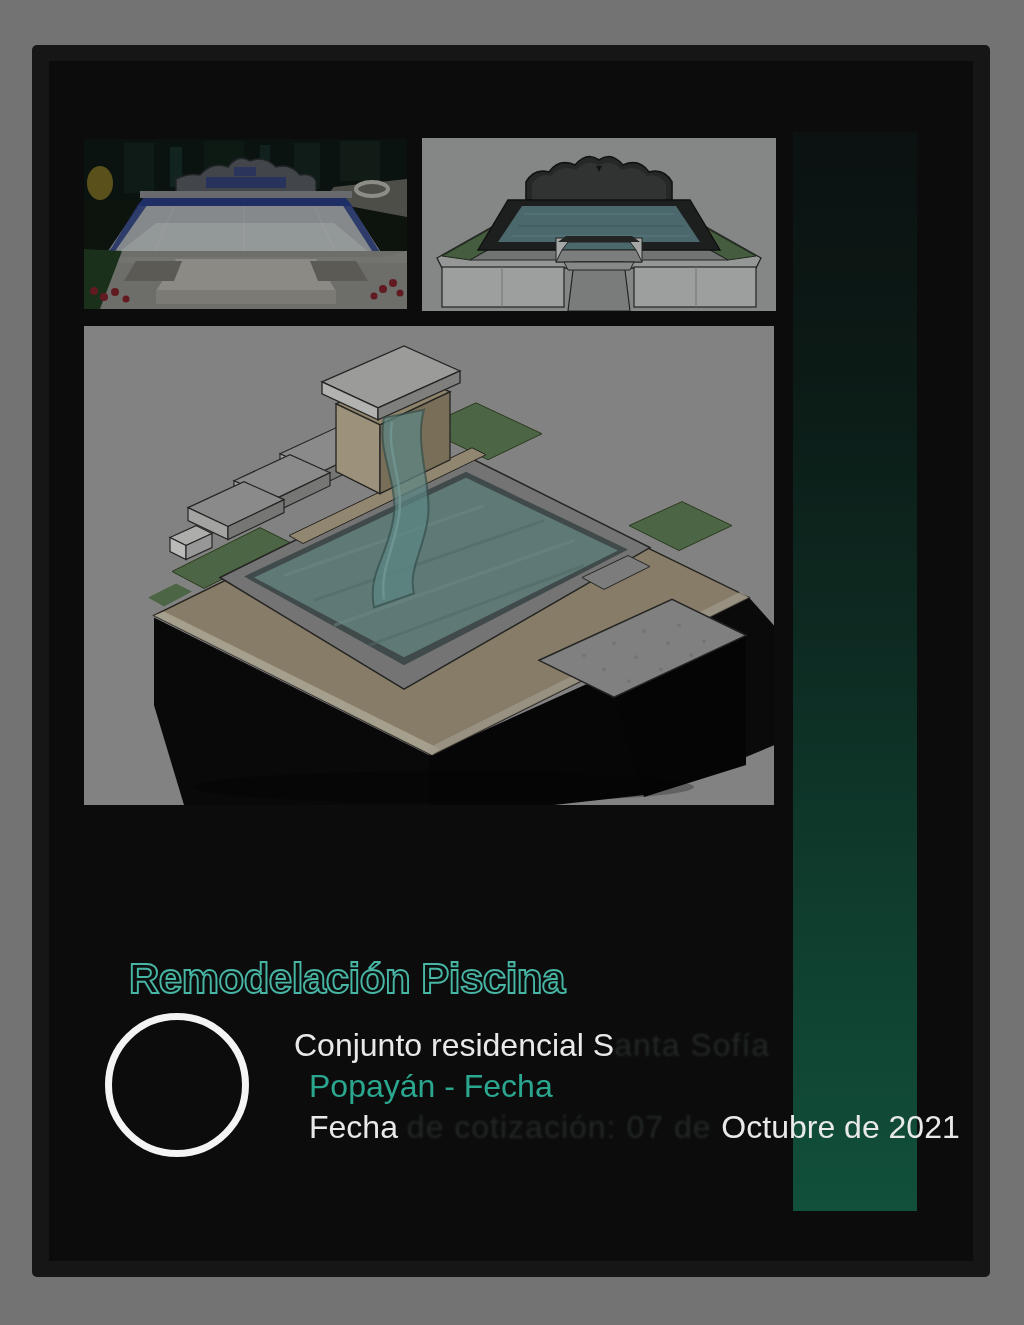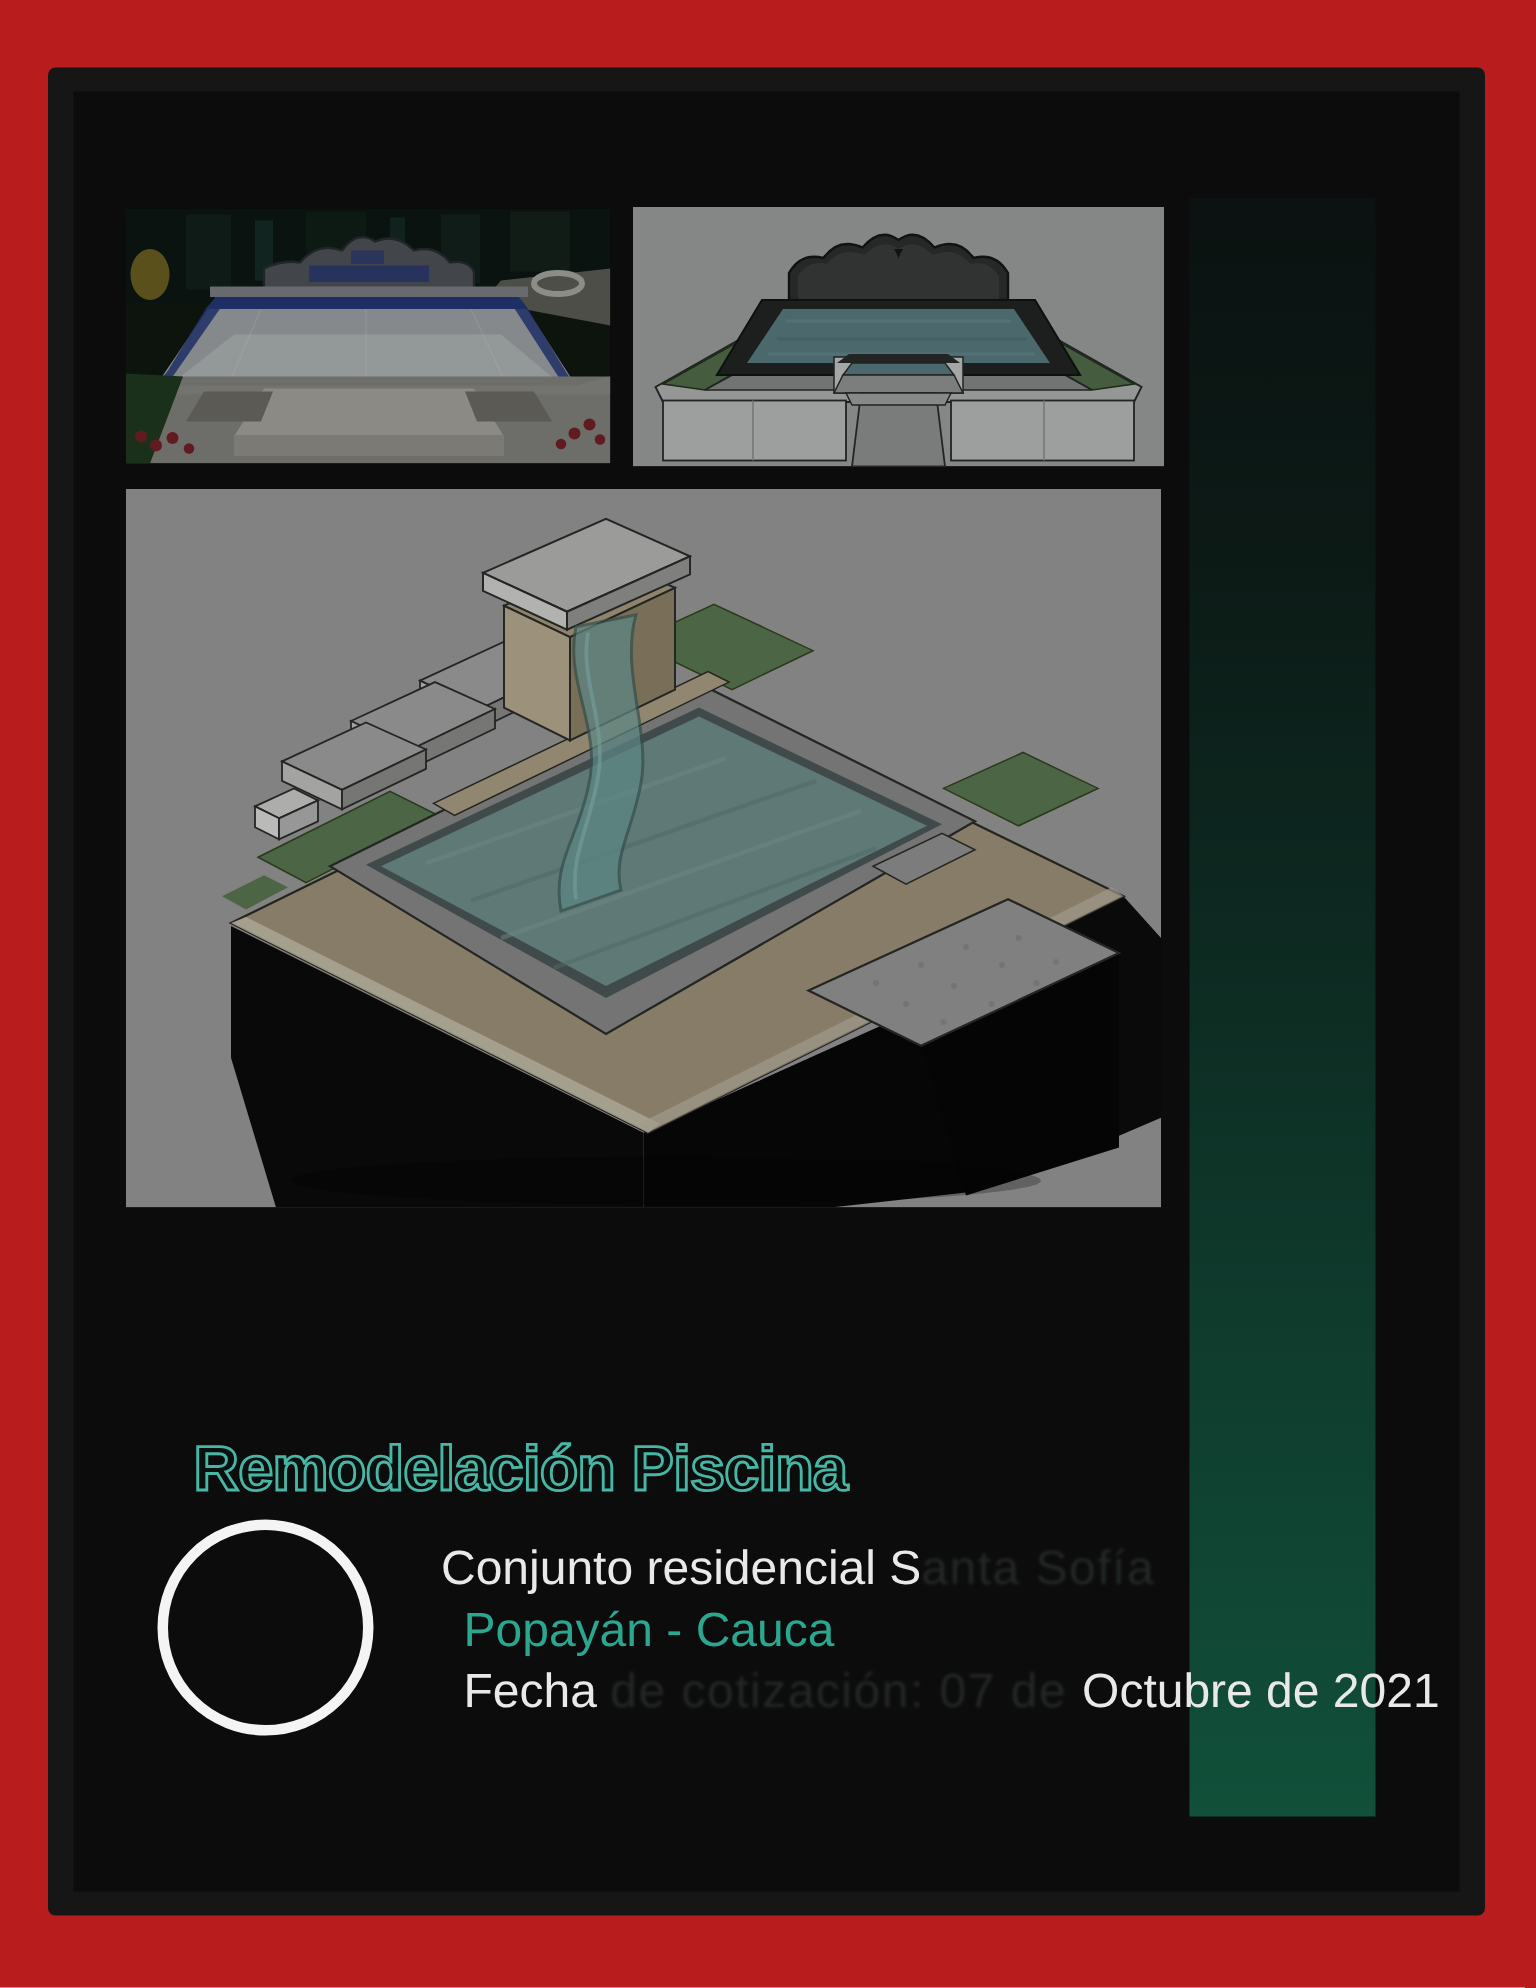--- a/index.html
+++ b/index.html
@@ -1,17 +1,17 @@
 <!DOCTYPE html>
 <html><head>
 <meta charset="utf-8">
 <style>
   html,body{margin:0;padding:0;background:#ffffff;}
   .page{
-    position:relative;width:1024px;height:1325px;background:#b91c1c;
+    position:relative;width:1024px;height:1325px;background:#737373;
     font-family:"Liberation Sans", sans-serif;overflow:hidden;
   }
   .cover-panel{
     position:absolute;left:32px;top:45px;width:958px;height:1232px;
     background:#161617;border-radius:5px;
   }
   .cover-inner{
     position:absolute;left:16px;top:15px;right:16px;bottom:15px;
     background:#0c0c0d;border-radius:2px;
     box-shadow:inset 0 0 0 1px rgba(255,255,255,0.045);
@@ -243,19 +243,19 @@
           <rect x="0" y="0" width="690" height="480" fill="#05080a" opacity="0.18"></rect>
         </svg>
       </div>
 
       <div class="title">Remodelación Piscina</div>
 
       <div class="logo-circle"></div>
 
       <div class="info-block">
         <div class="info-line"><span>Conjunto residencial S</span><span class="ghost">anta Sofía</span></div>
-        <div class="info-line indent teal">Popayán - Cauca</div>
+        <div class="info-line indent teal">Popayán - Fecha</div>
         <div class="info-line indent"><span>Fecha </span><span class="ghost">de cotización: 07 de </span><span>Octubre de 2021</span></div>
       </div>
 
     </div>
   </div>
 </div>
 
 </body></html>

